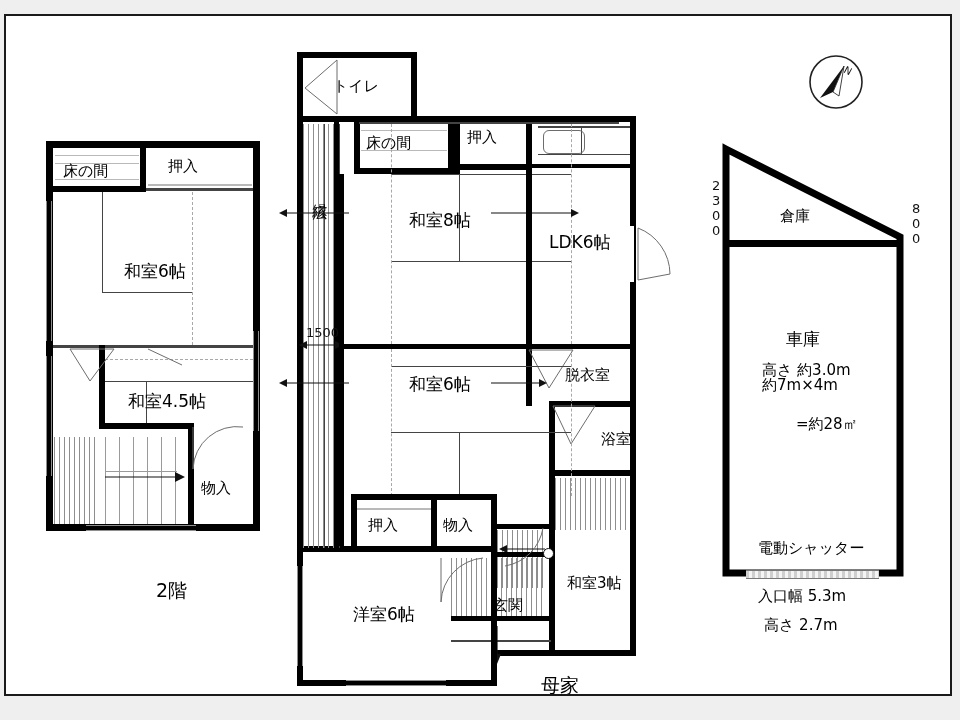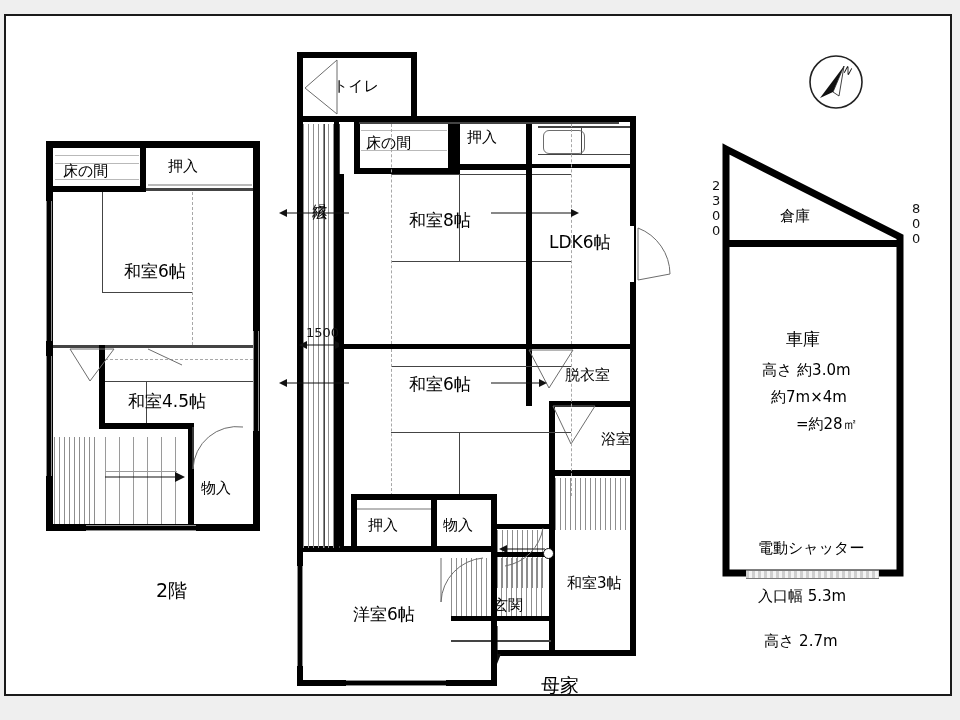--- a/index.html
+++ b/index.html
@@ -354,27 +354,27 @@
       <div class="w" style="left:20px; top:99px; width:177px; height:7px;"></div>
 
       <span class="lbl s13" style="left:74px; top:68px;">倉庫</span>
 
       <span class="lbl-v dimnum" style="left:3px; top:37px;">2300</span>
 
       <span class="lbl-v dimnum" style="left:203px; top:60px;">800</span>
 
       <span class="lbl s15" style="left:80px; top:190px;">車庫</span>
       <span class="lbl s13" style="left:56px; top:222px;">高さ 約3.0m</span>
-      <span class="lbl s13" style="left:56px; top:249px;margin-left:9px;">約7m×4m</span>
+      <span class="lbl s13" style="left:56px; top:237px;">約7m×4m</span>
       <span class="lbl s13" style="left:90px; top:276px;">=約28㎡</span>
 
       <span class="lbl s13" style="left:52px; top:400px;">電動シャッター</span>
 
       <div style="position:absolute; left:40px; top:429px; width:133px; height:7px;
                   background: repeating-linear-gradient(90deg,#cfcfcf 0 3px,#f4f4f4 3px 6px);
                   border-top:1px solid #777; border-bottom:1px solid #777;"></div>
 
       <span class="lbl s13" style="left:52px; top:448px;">入口幅 5.3m</span>
-      <span class="lbl s13" style="left:58px; top:477px;margin-top:16px;">高さ 2.7m</span>
+      <span class="lbl s13" style="left:58px; top:477px;">高さ 2.7m</span>
     </div>
 
   </div>
 </div>
 
 </body></html>

